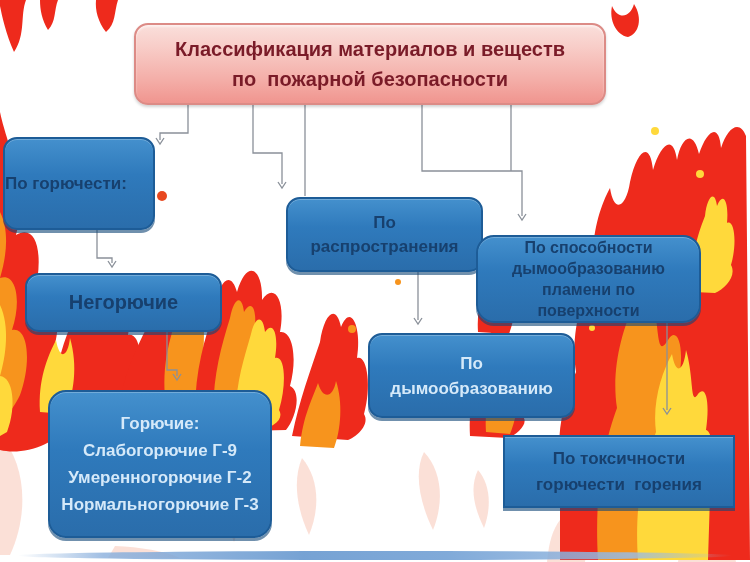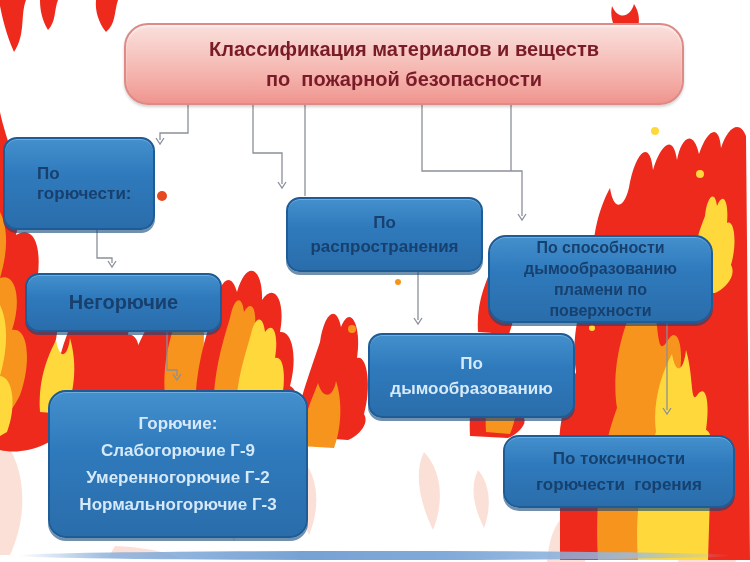--- a/index.html
+++ b/index.html
@@ -13,48 +13,48 @@
   .slide{
     position:relative; width:750px; height:562px; overflow:hidden;
     background:#ffffff; font-family:"Liberation Sans", sans-serif;
   }
   .layer{position:absolute;left:0;top:0;width:750px;height:562px;}
   .fr{fill:var(--flame-red);}
   .fo{fill:var(--flame-orange);} .fy{fill:var(--flame-yellow);}
   .fp{fill:var(--reflection-pink);}
   .conn{stroke:var(--connector); stroke-width:1.3; fill:none;}
   .titlebox{
-    position:absolute; left:124px; top:23px; width:560px; height:82px;
-    box-sizing:border-box; border:2px solid var(--title-border); border-radius:24px;
+    position:absolute; left:134px; top:23px; width:472px; height:82px;
+    box-sizing:border-box; border:2px solid var(--title-border); border-radius:14px;
     background:linear-gradient(180deg,#fadfdb 0%, #f8cdc8 28%, #f4aea8 70%, #f0958f 100%);
     box-shadow:0 2px 3px rgba(0,0,0,.18), inset 0 2px 2px rgba(255,255,255,.55);
     display:flex; flex-direction:column; align-items:center; justify-content:center;
     color:var(--title-text); font-size:20px; font-weight:bold; line-height:1.5;
     text-align:center; white-space:pre-wrap; z-index:3;
   }
   .bluebox{
     position:absolute; box-sizing:border-box; z-index:3;
     border:2px solid var(--box-border); border-radius:14px;
     background:linear-gradient(180deg,#4490cd 0%, #2f7abc 40%, #2a6dab 100%);
     box-shadow:0 3px 0 rgba(16,70,118,.6), inset 0 1px 0 rgba(255,255,255,.25);
     display:flex; flex-direction:column; align-items:center; justify-content:center;
     color:var(--box-text-dark); font-weight:bold; text-align:center; white-space:pre-wrap;
   }
   .bluebox.light{color:var(--box-text-light);}
   .box-flam-cat{left:3px; top:137px; width:152px; height:93px; font-size:17px;
-    align-items:flex-start; padding-left:32px; text-align:left;}
+    align-items:flex-start; padding-left:0; text-align:left;}
   .box-noncomb{left:25px; top:273px; width:197px; height:59px; font-size:20px;}
-  .box-comb{left:48px; top:390px; width:260px; height:148px; font-size:17px;
+  .box-comb{left:48px; top:390px; width:224px; height:148px; font-size:17px;
     line-height:27px; border-radius:18px;}
   .box-ignit{left:286px; top:197px; width:197px; height:75px; font-size:17px; line-height:24px;}
-  .box-spread{left:488px; top:235px; width:225px; height:88px; font-size:16px;
+  .box-spread{left:476px; top:235px; width:225px; height:88px; font-size:16px;
     line-height:21px; border-radius:18px;}
   .box-smoke{left:368px; top:333px; width:207px; height:85px; font-size:17px; line-height:25px;}
   .box-tox{left:503px; top:435px; width:232px; height:73px; font-size:17px;
-    line-height:26px; border-radius:16px;}
+    line-height:26px; border-radius:0;}
   .bottom-bar{
     position:absolute; left:18px; top:551px; width:714px; height:9px; z-index:2;
     border-radius:50%;
     background:linear-gradient(to right, rgba(94,146,204,0) 0%, #8fb3de 12%,
       var(--bottom-bar-blue) 40%, #6a9bd2 60%, #9bbce2 86%, rgba(94,146,204,0) 100%);
     opacity:.85;
   }
 </style>
 </head>
 <body>

